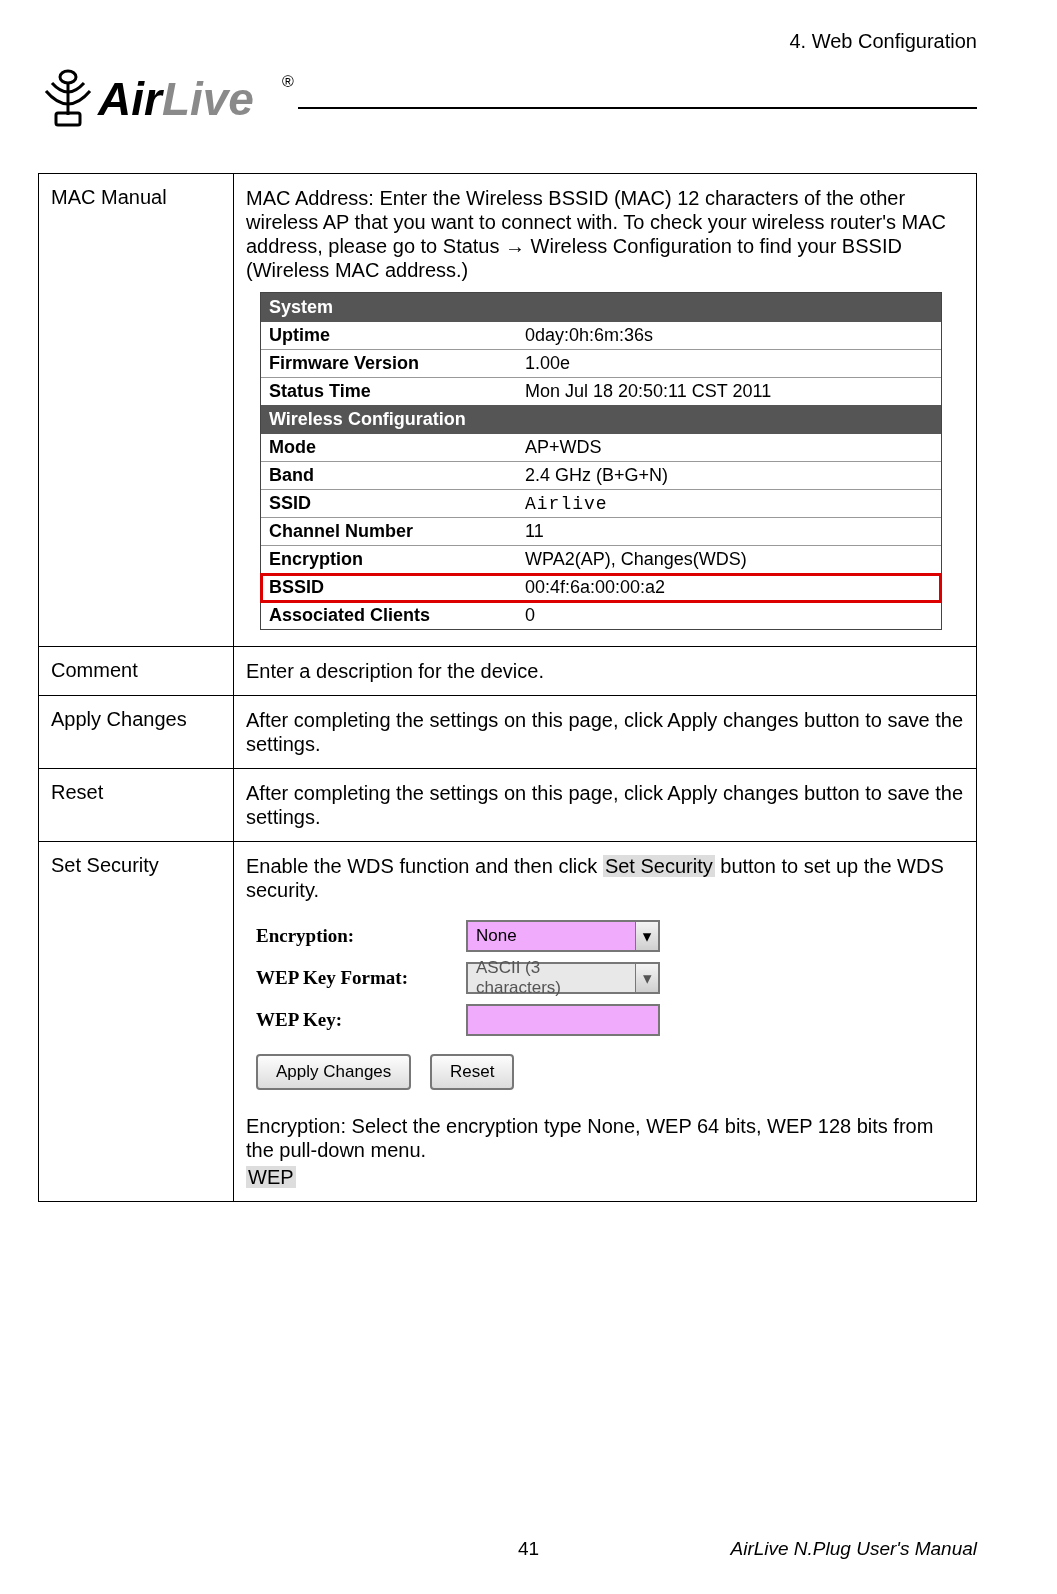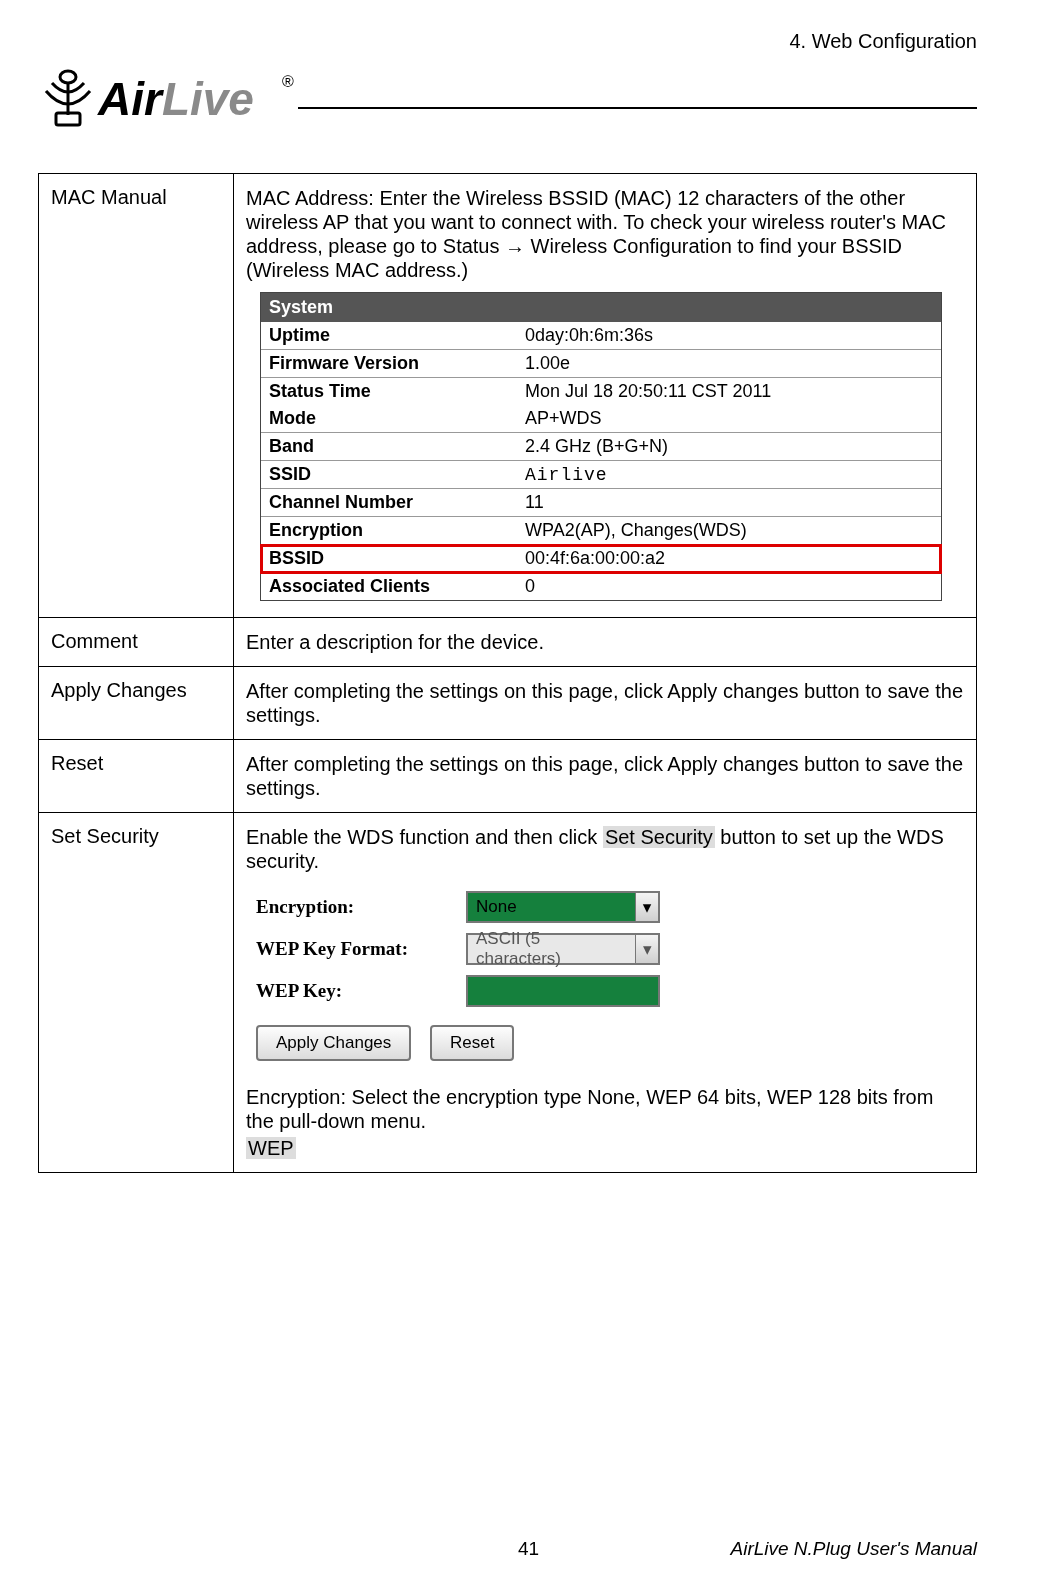--- a/index.html
+++ b/index.html
@@ -79,21 +79,21 @@
   
   .enc-form{
     margin:18px 0 24px 10px;
     font-family:"Times New Roman",serif;
     font-size:19px;
   }
   .enc-form .row{display:flex;align-items:center;margin-bottom:10px;}
   .enc-form .flabel{width:210px;font-weight:bold;}
   .fake-select,.fake-input{
     display:inline-flex;align-items:center;
-    border:2px solid #777;background:#15803d;height:28px;
+    border:2px solid #777;background:#f0abfc;height:28px;
     font-family:Arial,sans-serif;font-size:17px;
   }
   .fake-select{width:190px;justify-content:space-between;}
   .fake-select.disabled{background:#e8e8e8;color:#555;}
   .fake-select .txt{padding:0 8px;}
   .fake-select .arrow{
     width:22px;height:100%;border-left:1px solid #777;
     display:flex;align-items:center;justify-content:center;
     background:linear-gradient(#f4f4f4,#cfcfcf);
   }
@@ -161,20 +161,21 @@
             <tr>
                     <td class="k">Firmware Version</td>
                     <td>1.00e</td>
                   </tr>
             <tr class="last">
                     <td class="k">Status Time</td>
                     <td>Mon Jul 18 20:50:11 CST 2011</td>
                   </tr>
           </tbody>
               </table>
+          <div class="sys-head">Wireless Configuration</div>
           <table class="sys">
             <tbody>
                   <tr>
                     <td class="k">Mode</td>
                     <td>AP+WDS</td>
                   </tr>
             <tr>
                     <td class="k">Band</td>
                     <td>2.4 GHz (B+G+N)</td>
                   </tr>
@@ -231,21 +232,21 @@
           <div class="row">
             <div class="flabel">Encryption:</div>
             <div class="fake-select">
               <span class="txt">None</span>
               <span class="arrow">▾</span>
             </div>
           </div>
           <div class="row">
             <div class="flabel">WEP Key Format:</div>
             <div class="fake-select disabled">
-              <span class="txt">ASCII (5 characters)</span>
+              <span class="txt">ASCII (3 characters)</span>
               <span class="arrow">▾</span>
             </div>
           </div>
           <div class="row">
             <div class="flabel">WEP Key:</div>
             <div class="fake-input"></div>
           </div>
           <div class="btns">
             <span class="fake-btn">Apply Changes</span>
             <span class="fake-btn">Reset</span>

